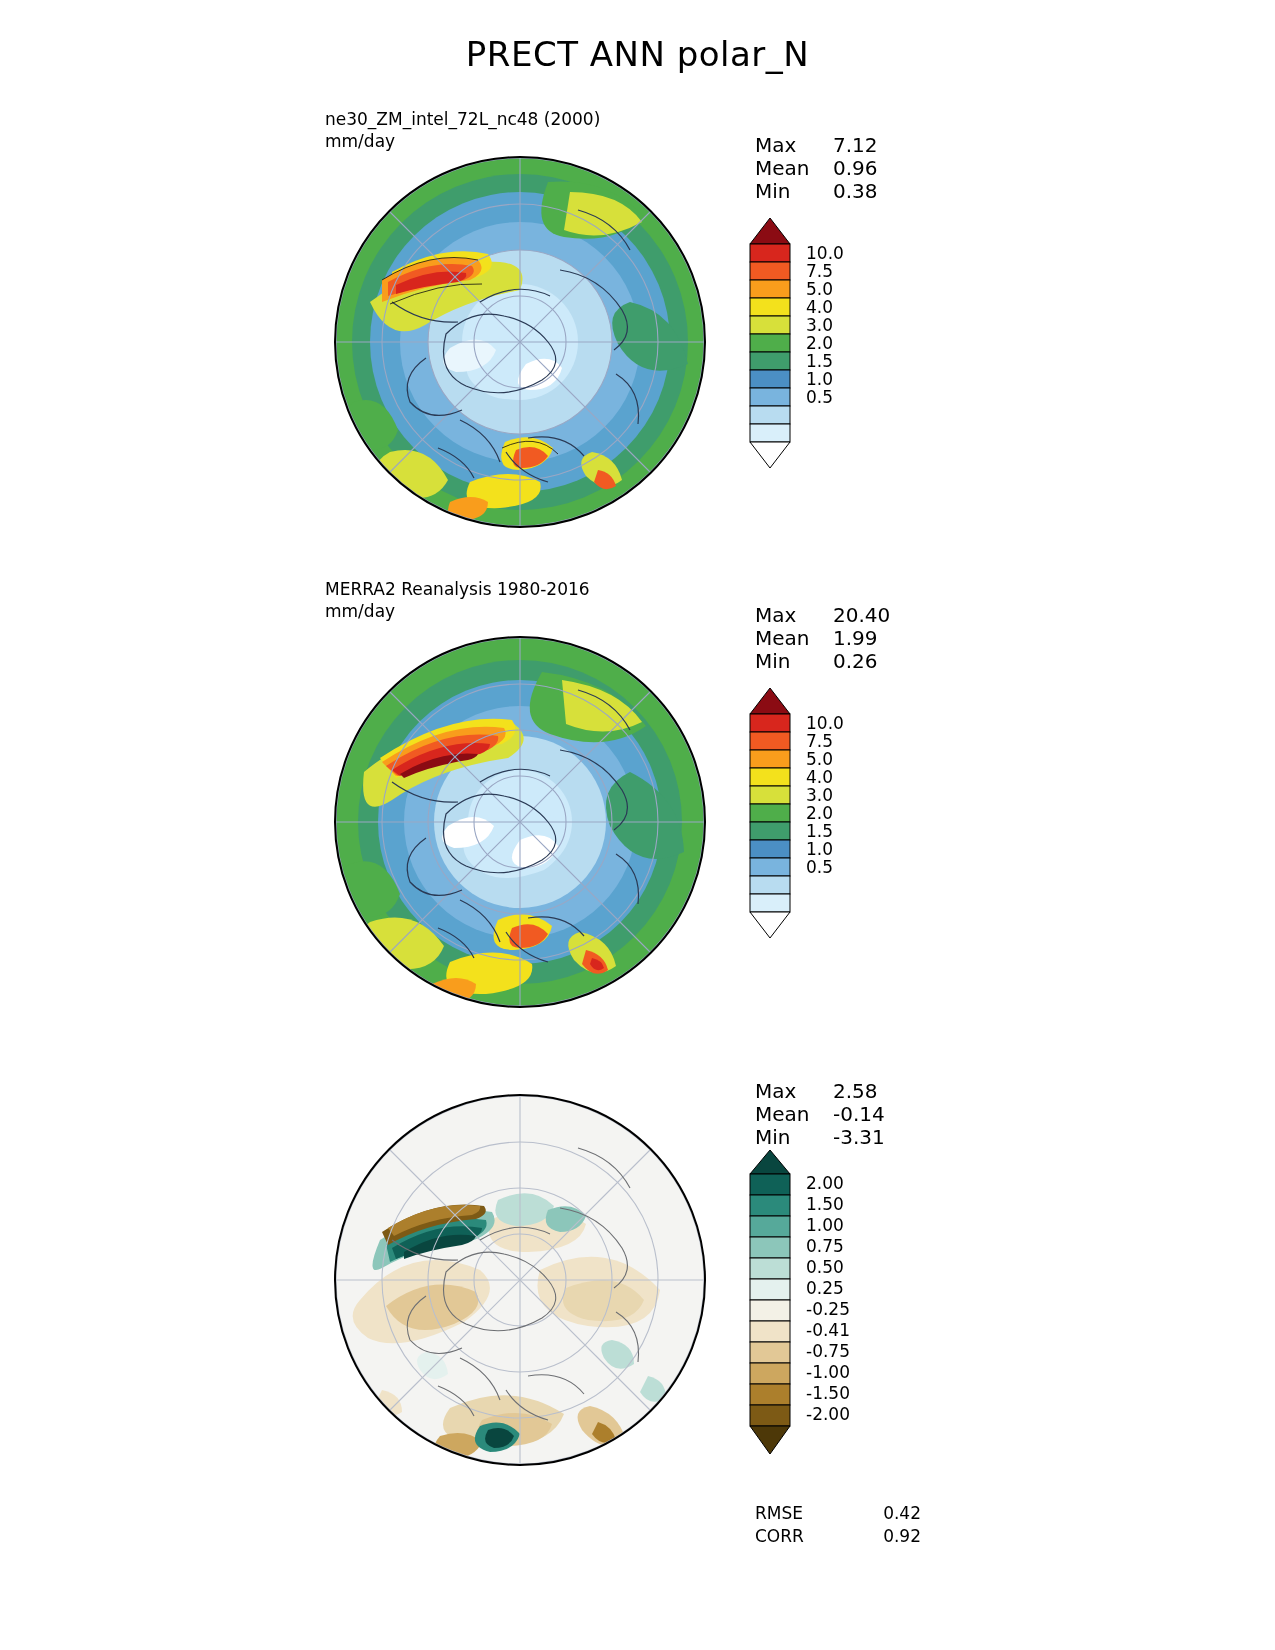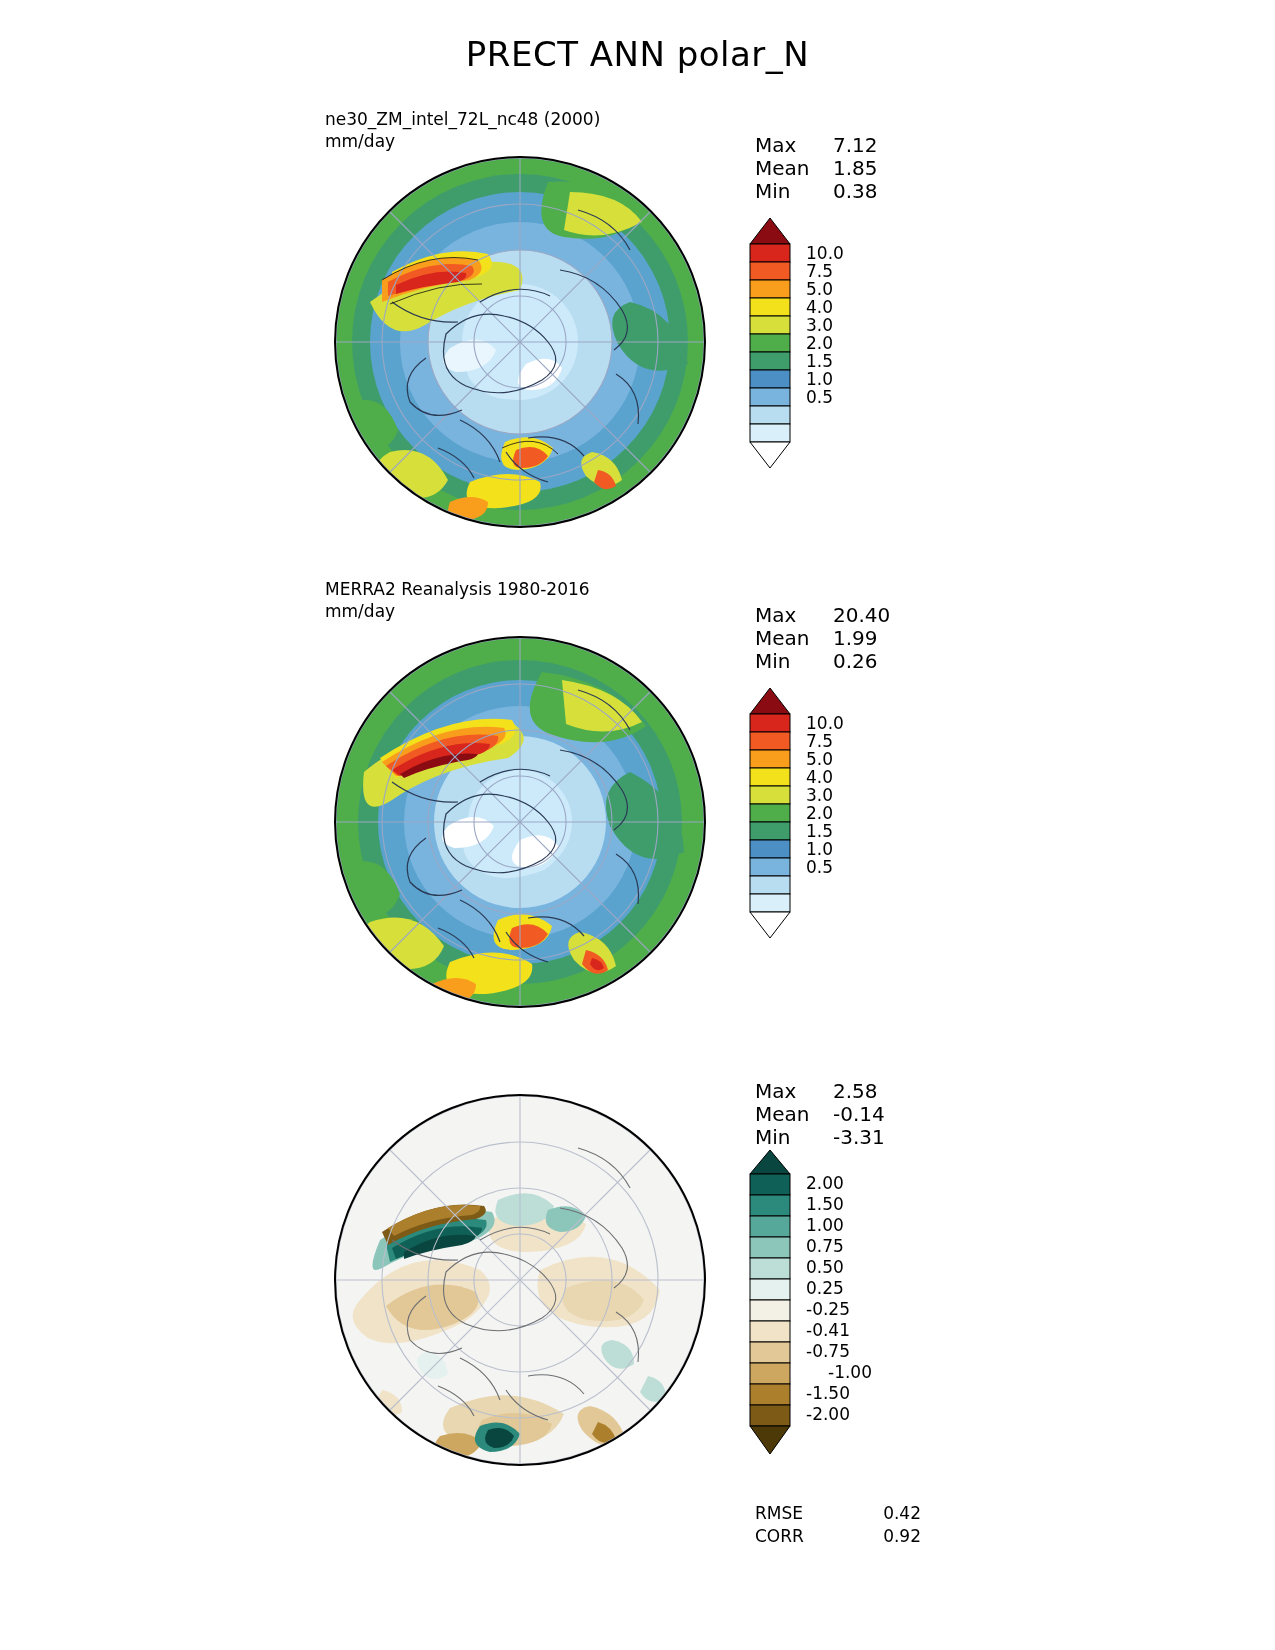--- a/index.html
+++ b/index.html
@@ -100,21 +100,21 @@
   <div class="panel-head left">ne30_ZM_intel_72L_nc48 (2000)</div>
   <div class="units">mm/day</div>
 
   <div class="stats" style="left:755px; top:34px;">
     <div class="row">
       <span class="lbl">Max</span>
       <span class="val">7.12</span>
     </div>
     <div class="row">
       <span class="lbl">Mean</span>
-      <span class="val">1.85</span>
+      <span class="val">0.96</span>
     </div>
     <div class="row">
       <span class="lbl">Min</span>
       <span class="val">0.38</span>
     </div>
   </div>
 
   <div class="map-wrap" style="left:330px; top:52px;">
     <svg width="380" height="380" viewBox="0 0 380 380">
       <defs>
@@ -438,21 +438,21 @@
     <div class="ticks" style="left:58px; top:0;">
       <div style="top:23px;">2.00</div>
       <div style="top:44px;">1.50</div>
       <div style="top:65px;">1.00</div>
       <div style="top:86px;">0.75</div>
       <div style="top:107px;">0.50</div>
       <div style="top:128px;">0.25</div>
       <div style="top:149px;">-0.25</div>
       <div style="top:170px;">-0.41</div>
       <div style="top:191px;">-0.75</div>
-      <div style="top:212px;margin-left:22px;">-1.00</div>
+      <div style="top:212px;">-1.00</div>
       <div style="top:233px;">-1.50</div>
       <div style="top:254px;">-2.00</div>
     </div>
   </div>
 
   <div class="foot-stats" style="left:755px; top:452px;">
     <div class="row">
       <span class="lbl">RMSE</span>
       <span class="val">0.42</span>
     </div>

